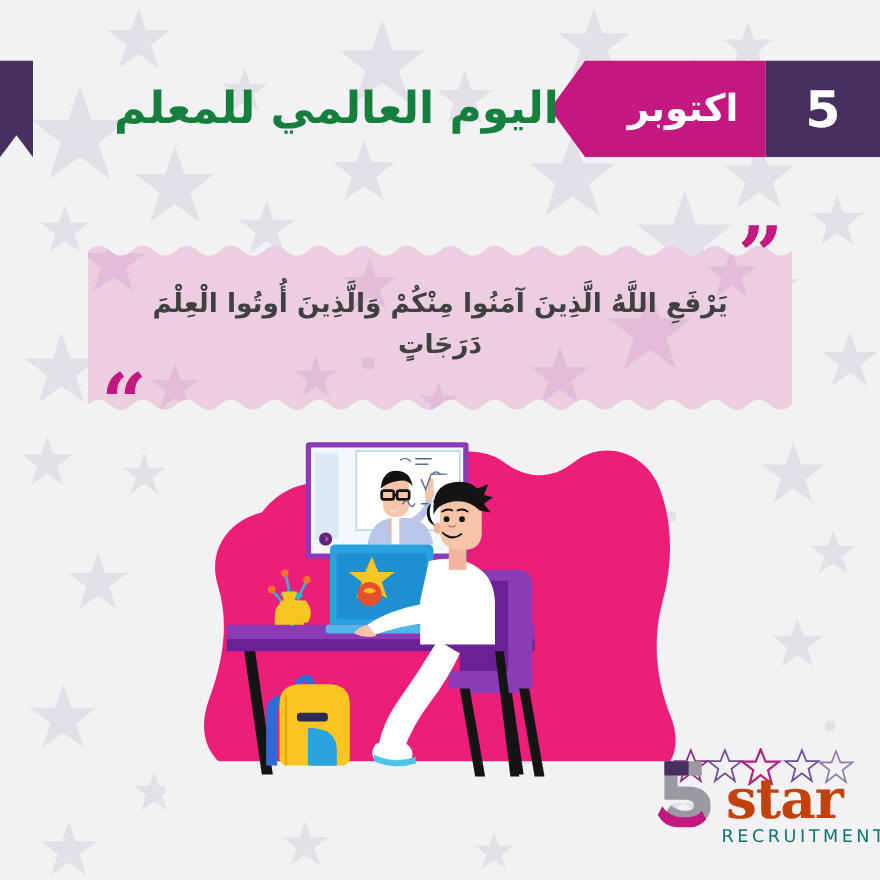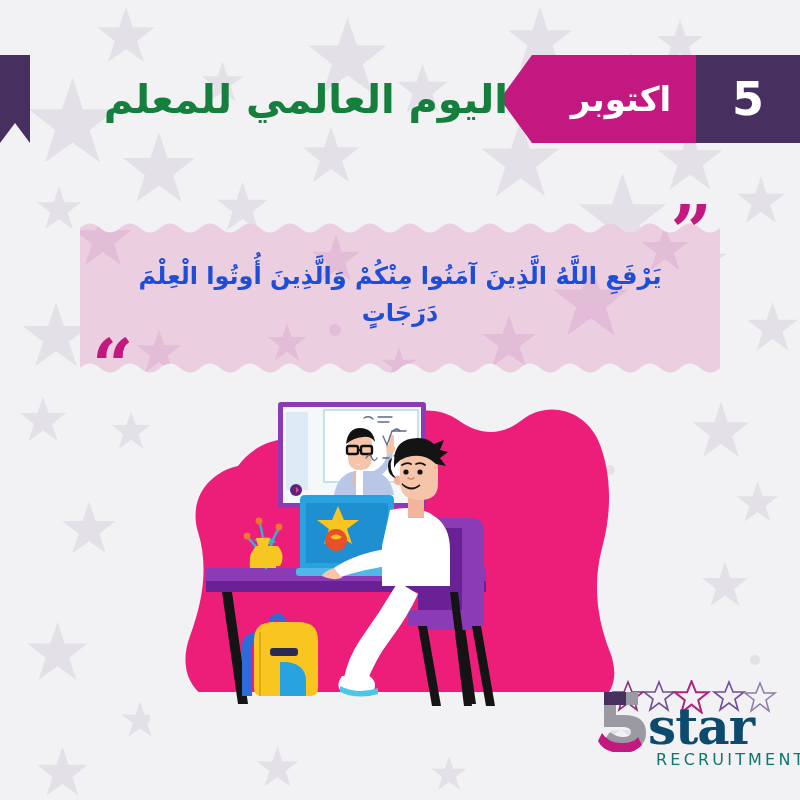--- a/index.html
+++ b/index.html
@@ -46,21 +46,21 @@
     display:flex;align-items:center;justify-content:center;
     z-index:6;color:#ffffff;font-size:46px;font-weight:700;
   }
 
   
   #quote-panel-wrap{position:absolute;left:80px;top:218px;width:640px;height:160px;z-index:2;}
   #quote-text{
     position:absolute;left:80px;top:250px;width:640px;height:90px;
     display:flex;align-items:center;justify-content:flex-end;
     text-align:center;direction:rtl;
-    color:#1d4ed8;
+    color:#404040;
     font-size:24px;font-weight:700;line-height:1.55;
     z-index:6;
     padding:0 36px;box-sizing:border-box;
   }
   #quote-mark-close{
     position:absolute;right:88px;top:196px;z-index:7;
     color:#c2187f;font-size:72px;font-weight:700;line-height:1;
     font-family:"DejaVu Serif","Liberation Serif",serif;
   }
   #quote-mark-open{
@@ -69,24 +69,24 @@
     font-family:"DejaVu Serif","Liberation Serif",serif;
   }
 
   
   #illustration{position:absolute;left:150px;top:400px;width:520px;height:330px;z-index:3;}
 
   
   #logo{position:absolute;right:20px;bottom:22px;width:190px;height:98px;z-index:5;}
   #logo-stars{position:absolute;left:22px;top:0px;width:168px;height:34px;}
   #logo-star-word{
-    position:absolute;left:58px;top:22px;
+    position:absolute;left:70px;top:22px;
     font-size:50px;font-weight:700;line-height:1;
     font-family:"DejaVu Serif","Liberation Serif",serif;
-    color:#0c4a6e;letter-spacing:-1px;
+    color:#c2410c;letter-spacing:-1px;
   }
   #logo-recruitment{
     position:absolute;left:66px;top:70px;
     font-size:16px;font-weight:400;letter-spacing:3.2px;
     color:#0f766e;
   }
   #logo-arabic{
     position:absolute;right:2px;top:84px;
     font-size:15px;font-weight:700;direction:rtl;
     color:#3b2b52;

